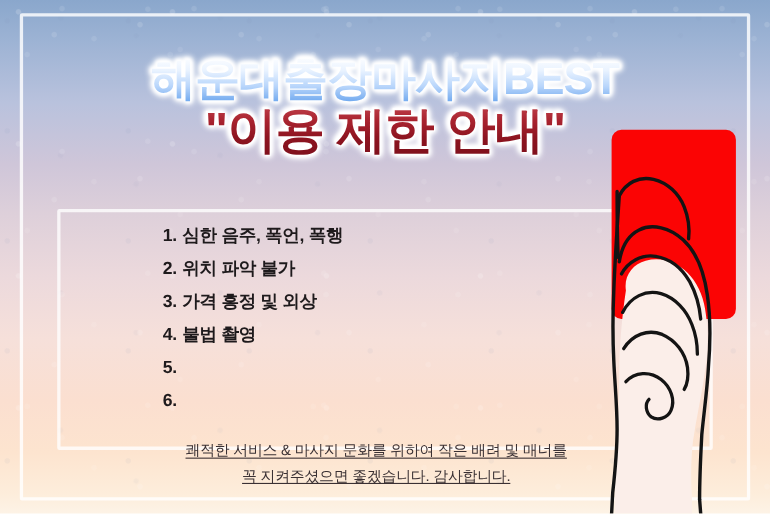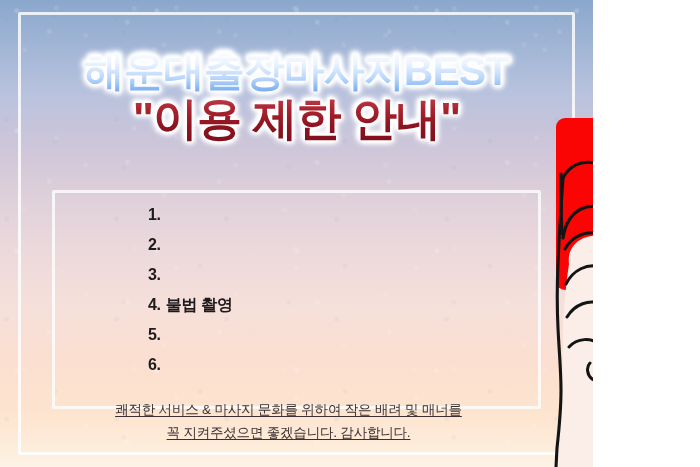--- a/index.html
+++ b/index.html
@@ -6,21 +6,21 @@
     margin: 0;
     padding: 0;
     background: #ffffff;
   }
   body {
     font-family: "Liberation Sans", "DejaVu Sans", sans-serif;
   }
 
   #poster {
     position: relative;
-    width: 593px;
+    width: 700px;
     height: 467px;
     overflow: hidden;
     background: linear-gradient(
         180deg,
         #8aa7cc 0%,
         #9db3d4 8%,
         #b9c2dd 20%,
         #cfc6d9 32%,
         #ded0da 42%,
         #ecd9dc 54%,
@@ -190,26 +190,29 @@
   <div class="frame-inner"></div>
 
   <div class="title-wrap">
     <div class="title-line1">해운대출장마사지BEST</div>
     <div class="title-line2">"이용 제한 안내"</div>
   </div>
 
   <ul class="rules">
     <li>
       <span class="num">1.</span>
+      <span>심한 음주, 폭언, 폭행</span>
     </li>
     <li>
       <span class="num">2.</span>
+      <span>위치 파악 불가</span>
     </li>
     <li>
       <span class="num">3.</span>
+      <span>가격 흥정 및 외상</span>
     </li>
     <li>
       <span class="num">4.</span>
       <span>불법 촬영</span>
     </li>
     <li>
       <span class="num">5.</span>
     </li>
     <li>
       <span class="num">6.</span>

